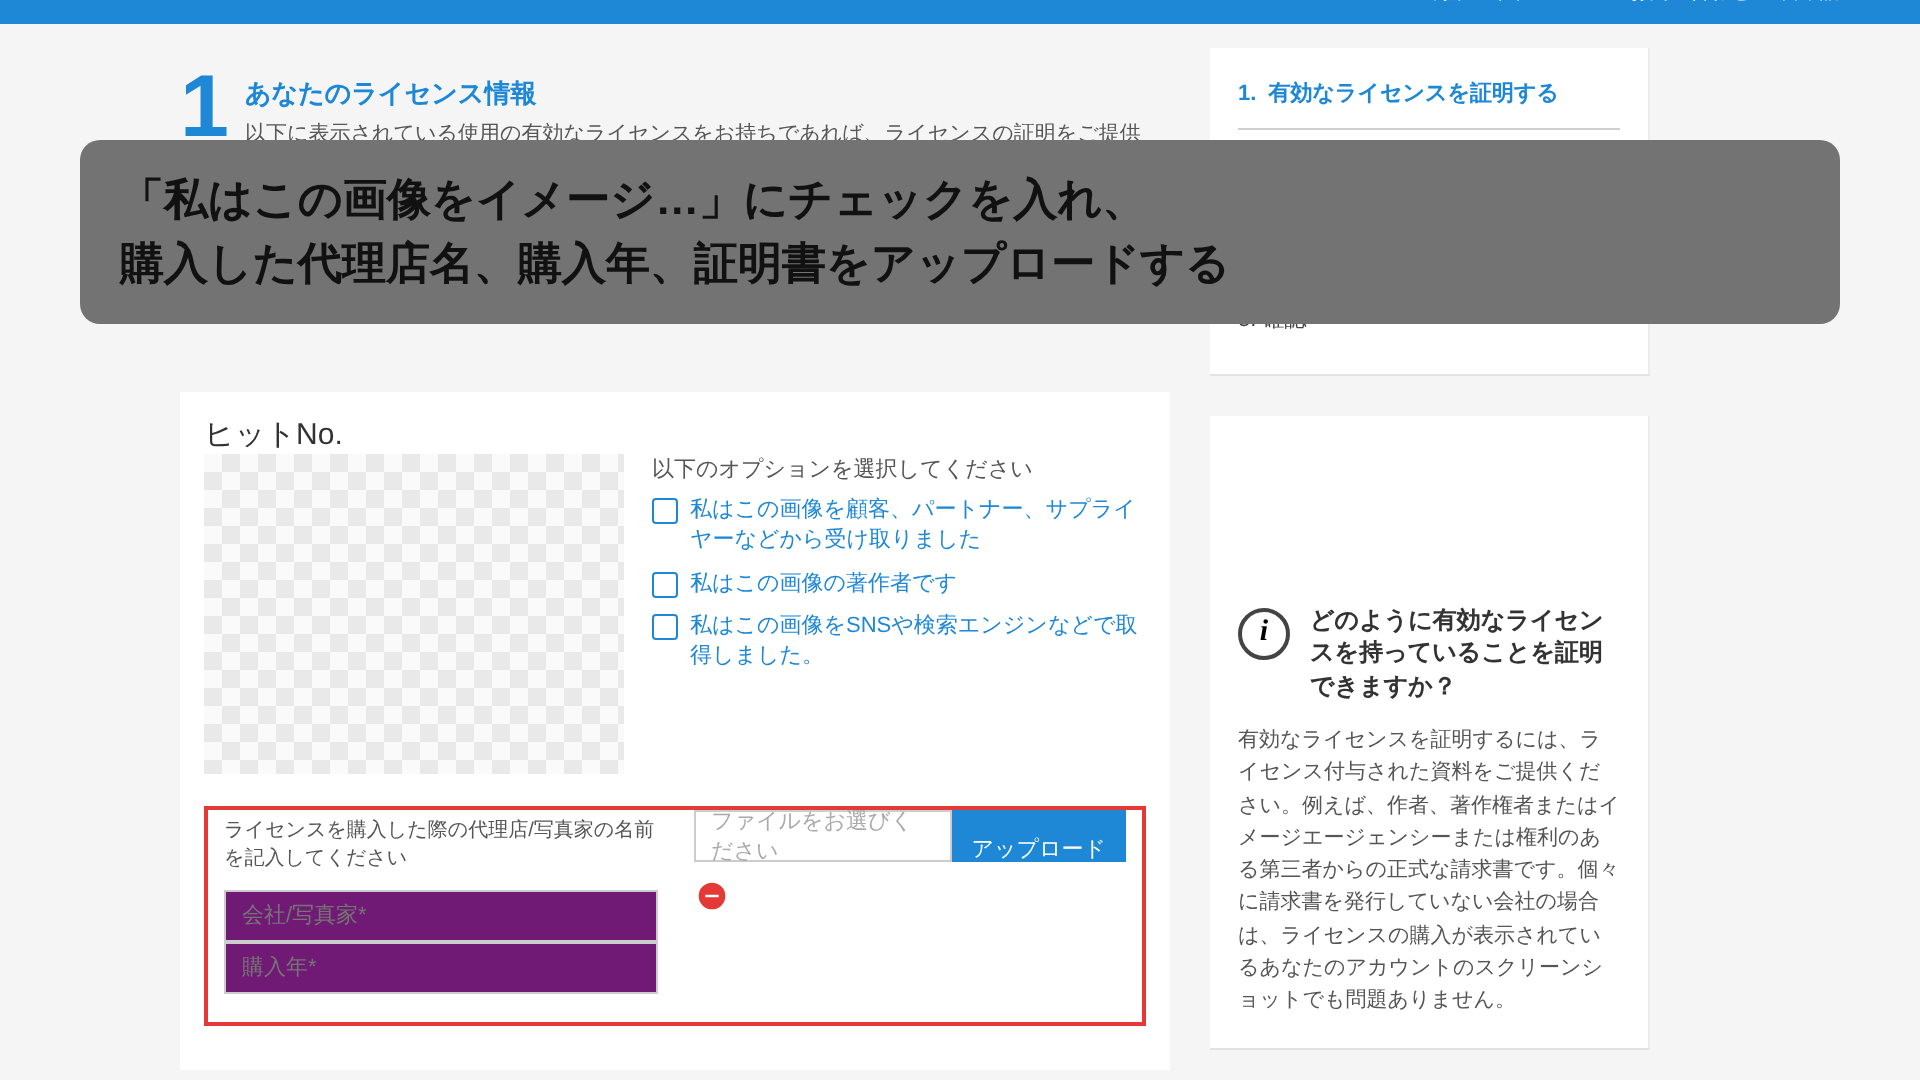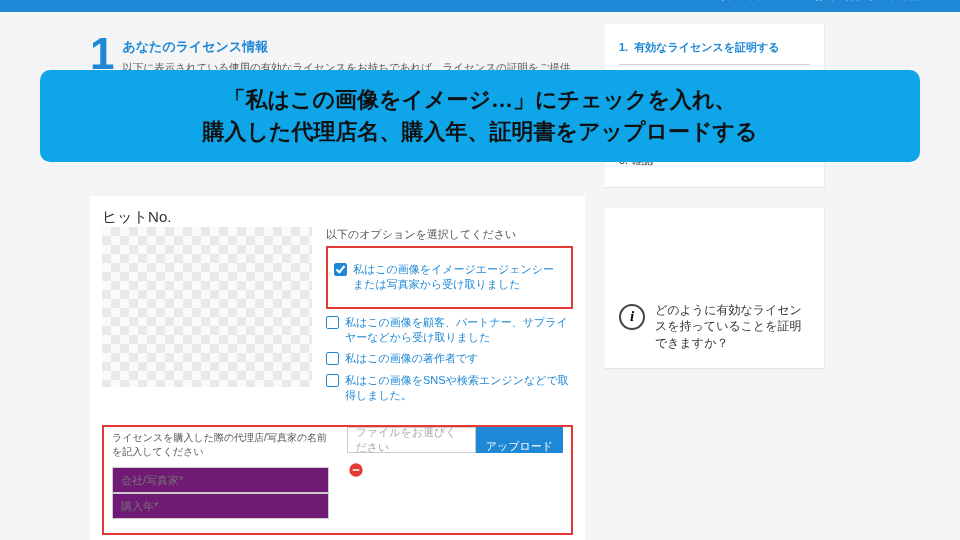--- a/index.html
+++ b/index.html
@@ -7,21 +7,21 @@
   .header{background:#1e88d6;color:#fff;height:32px;display:flex;align-items:center;justify-content:space-between;padding:0 40px;font-size:10px;position:absolute;top:-20px;left:0;right:0;padding-left:100px}
   .header-title{font-size:11px;letter-spacing:1px}
   .header-links{display:flex;gap:6px;color:#fff;font-size:10px}
   .content{display:flex;gap:20px;padding:10px 40px 0 90px;margin-top:14px}
   .main{flex:0 0 495px}
   .sidebar{flex:0 0 220px}
   .step-head{display:flex;gap:8px;align-items:flex-start;margin-top:10px}
   .step-num{font-size:44px;font-weight:700;color:#1e88d6;line-height:.9}
   .step-title{color:#1e88d6;font-weight:700;font-size:13px;margin-top:4px}
   .step-desc{font-size:10.5px;color:#555;line-height:1.5;margin-top:4px}
-  .banner{position:absolute;top:70px;left:40px;right:40px;background:#0ea5e9;border-radius:10px;padding:14px 20px;z-index:10;text-align:center}
+  .banner{position:absolute;top:70px;left:40px;right:40px;background:#737373;border-radius:10px;padding:14px 20px;z-index:10;text-align:left}
   .banner-line{font-size:22px;font-weight:700;color:#111;line-height:1.45}
   .lic-body{background:#fff;padding:12px 12px 22px 12px;margin-top:120px;position:relative}
   .lic-top{display:flex;gap:14px}
   .hit{font-size:15px;color:#333}
   .thumb{width:210px;height:160px;background:repeating-conic-gradient(#e9e9e9 0 25%,#fafafa 0 50%) 0 0/18px 18px}
   .opt-col{flex:1}
   .opt-label{font-size:11px;color:#555;margin-bottom:4px}
   .opt-box{border:2px solid #e53935;padding:8px 6px;margin-bottom:6px}
   .opt-row{display:flex;gap:6px;align-items:flex-start;font-size:11px;color:#1e88d6;line-height:1.4;margin:6px 0}
   .cb{width:13px;height:13px;border:1.5px solid #1e88d6;border-radius:2px;flex:0 0 13px;margin-top:1px;position:relative}
@@ -35,21 +35,21 @@
   .tin+.tin{margin-top:0}
   .upl-row{display:flex;align-items:center;gap:0}
   .upl-field{flex:1;border:1px solid #ccc;height:26px;font-size:11px;padding:0 8px;color:#aaa;display:flex;align-items:center;background:#fff}
   .upl-btn{background:#1e88d6;color:#fff;border:none;height:26px;padding:12px 10px;font-size:11px;cursor:pointer}
   .delbtn{margin-top:8px;width:18px;height:18px;color:#e53935;display:flex;align-items:center;justify-content:center;font-size:13px}
   .side-card{background:#fff;padding:14px 14px 16px 14px;margin-bottom:20px;border-bottom:1px solid #e3e3e3;border-right:1px solid #ececec}
   .side-steps{font-size:11px;color:#444;line-height:1.8}
   .side-step1{color:#1e88d6;font-weight:700;border-bottom:1px solid #d0d0d0;padding-bottom:6px;margin-bottom:6px;display:flex;gap:6px}
   .side-head{display:flex;gap:10px;align-items:flex-start;margin-top:80px}
   .info-ico{width:26px;height:26px;border:2px solid #444;border-radius:50%;display:flex;align-items:center;justify-content:center;font-style:italic;font-family:serif;font-weight:700;font-size:15px;flex:0 0 26px;margin-top:2px}
-  .side-title{font-size:12px;font-weight:400;color:#333;line-height:1.4}
+  .side-title{font-size:12px;font-weight:700;color:#333;line-height:1.4}
   .side-text{font-size:10.5px;color:#555;line-height:1.55;margin-top:10px}
   svg{display:block}
 </style>
 </head>
 <body>
 
 <div class="header">
   <span class="header-title">COPYTRACK SETTLEMENT PORTAL</span>
   <span class="header-links">
     <span>ご利用ガイド</span>|
@@ -68,26 +68,20 @@
         <div class="step-desc">以下に表示されている使用の有効なライセンスをお持ちであれば、ライセンスの証明をご提供</div>
       </div>
     </div>
 
     <div class="lic-body">
       <div class="hit">ヒットNo.</div>
       <div class="lic-top">
         <div class="thumb"></div>
         <div class="opt-col">
           <div class="opt-label">以下のオプションを選択してください</div>
-          <div class="opt-box">
-            <label class="opt-row">
-              <span class="cb checked"></span>
-              <span>私はこの画像をイメージエージェンシーまたは写真家から受け取りました</span>
-            </label>
-          </div>
           <label class="opt-row">
             <span class="cb"></span>
             <span>私はこの画像を顧客、パートナー、サプライヤーなどから受け取りました</span>
           </label>
           <label class="opt-row">
             <span class="cb"></span>
             <span>私はこの画像の著作者です</span>
           </label>
           <label class="opt-row">
             <span class="cb"></span>
@@ -132,20 +126,21 @@
         </div>
         <div style="height:80px"></div>
         <div>3. 確認</div>
       </div>
     </div>
     <div class="side-card">
       <div class="side-head">
         <div class="info-ico">i</div>
         <div class="side-title">どのように有効なライセンスを持っていることを証明できますか？</div>
       </div>
+      <div class="side-text">有効なライセンスを証明するには、ライセンス付与された資料をご提供ください。例えば、作者、著作権者またはイメージエージェンシーまたは権利のある第三者からの正式な請求書です。個々に請求書を発行していない会社の場合は、ライセンスの購入が表示されているあなたのアカウントのスクリーンショットでも問題ありません。</div>
     </div>
   </div>
 </div>
 
 <div class="banner">
   <div class="banner-line">「私はこの画像をイメージ…」にチェックを入れ、</div>
   <div class="banner-line">購入した代理店名、購入年、証明書をアップロードする</div>
 </div>
 
 </body></html>

